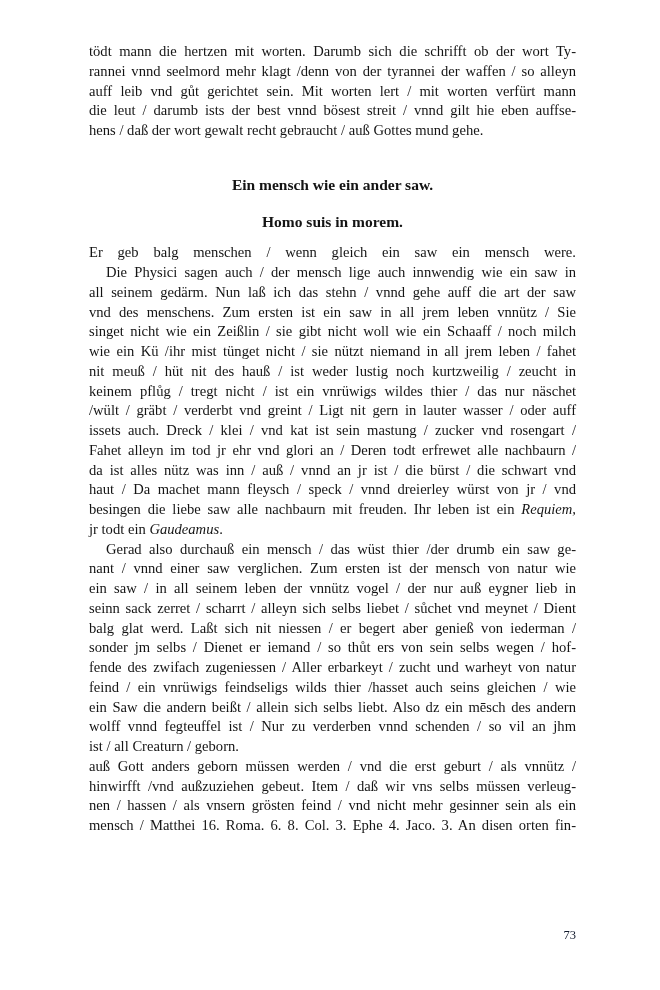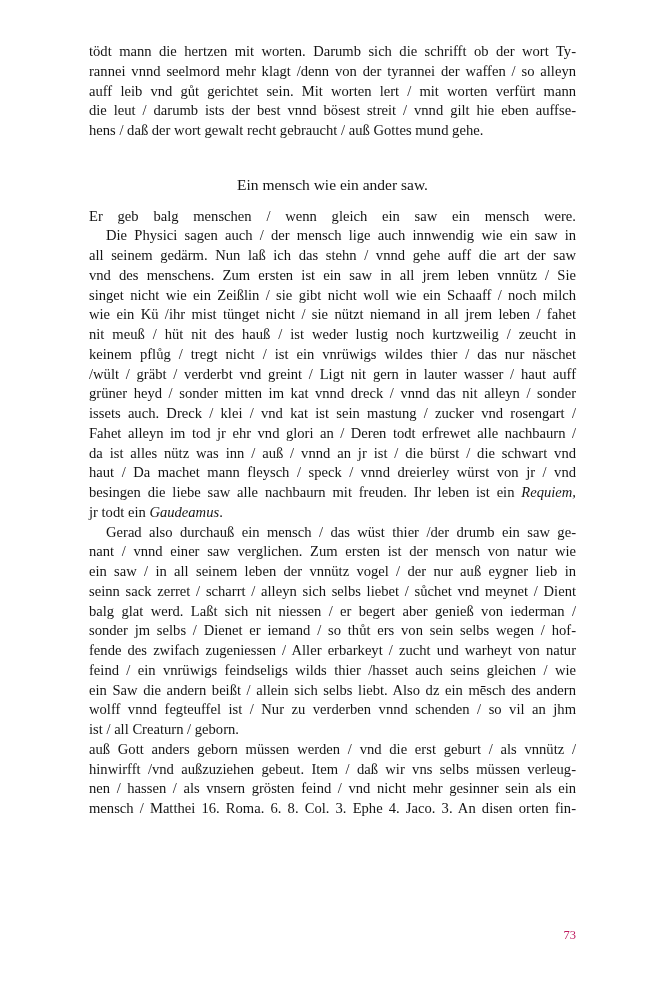--- a/index.html
+++ b/index.html
@@ -25,64 +25,64 @@
     font-size: 14.6px;
     line-height: 19.75px;
     text-align: justify;
     text-align-last: justify;
   }
   .line.last { text-align-last: left; }
   .para.justify-all .line.last { text-align-last: justify; }
   .line.indent { text-indent: 17px; }
   .italic { font-style: italic; }
   .heading {
-    font-weight: normal;
+    font-weight: bold;
     text-align: center;
     font-size: 15.5px;
     line-height: 19.75px;
     margin-top: 34px;
     margin-bottom: 0;
   }
   .heading + .heading { margin-top: 17px; }
   .heading + .para { margin-top: 12px; }
   .page-number {
     position: absolute;
     left: 89px; top: 928px;
     width: 487px;
     text-align: right;
     font-size: 12.5px;
-    color: #be185d;
+    color: #0f172a;
   }
 </style>
 </head>
 <body>
 
 <div class="page">
   <div class="text-block">
       <div class="para">
         <div class="line"><span>tödt mann die hertzen mit worten. Darumb sich die schrifft ob der wort Ty-</span></div>
         <div class="line"><span>rannei vnnd seelmord mehr klagt /denn von der tyrannei der waffen / so alleyn</span></div>
         <div class="line"><span>auff leib vnd gůt gerichtet sein. Mit worten lert / mit worten verfürt mann</span></div>
         <div class="line"><span>die leut / darumb ists der best vnnd bösest streit / vnnd gilt hie eben auffse-</span></div>
         <div class="line last"><span>hens / daß der wort gewalt recht gebraucht / auß Gottes mund gehe.</span></div>
       </div>
       <div class="heading">Ein mensch wie ein ander saw.</div>
+      <div class="heading">Homo suis in morem.</div>
       <div class="para justify-all">
         <div class="line last"><span>Er geb balg menschen / wenn gleich ein saw ein mensch were.</span></div>
       </div>
       <div class="para">
         <div class="line indent"><span>Die Physici sagen auch / der mensch lige auch innwendig wie ein saw in</span></div>
         <div class="line"><span>all seinem gedärm. Nun laß ich das stehn / vnnd gehe auff die art der saw</span></div>
         <div class="line"><span>vnd des menschens. Zum ersten ist ein saw in all jrem leben vnnütz / Sie</span></div>
         <div class="line"><span>singet nicht wie ein Zeißlin / sie gibt nicht woll wie ein Schaaff / noch milch</span></div>
         <div class="line"><span>wie ein Kü /ihr mist tünget nicht / sie nützt niemand in all jrem leben / fahet</span></div>
         <div class="line"><span>nit meuß / hüt nit des hauß / ist weder lustig noch kurtzweilig / zeucht in</span></div>
         <div class="line"><span>keinem pflůg / tregt nicht / ist ein vnrüwigs wildes thier / das nur näschet</span></div>
-        <div class="line"><span>/wült / gräbt / verderbt vnd greint / Ligt nit gern in lauter wasser / haut auff</span></div>
-        <div class="line"><span>grüner heyd / sonder mitten im kat vnnd dreck / vnnd das nit alleyn / sonder</span></div>
+        <div class="line"><span>/wült / gräbt / verderbt vnd greint / Ligt nit gern in lauter wasser / oder auff</span></div>
         <div class="line"><span>issets auch. Dreck / klei / vnd kat ist sein mastung / zucker vnd rosengart /</span></div>
         <div class="line"><span>Fahet alleyn im tod jr ehr vnd glori an / Deren todt erfrewet alle nachbaurn /</span></div>
         <div class="line"><span>da ist alles nütz was inn / auß / vnnd an jr ist / die bürst / die schwart vnd</span></div>
         <div class="line"><span>haut / Da machet mann fleysch / speck / vnnd dreierley würst von jr / vnd</span></div>
         <div class="line"><span>besingen die liebe saw alle nachbaurn mit freuden. Ihr leben ist ein </span><span class="italic">Requiem,</span></div>
         <div class="line last"><span>jr todt ein </span><span class="italic">Gaudeamus</span><span>.</span></div>
       </div>
       <div class="para">
         <div class="line indent"><span>Gerad also durchauß ein mensch / das wüst thier /der drumb ein saw ge-</span></div>
         <div class="line"><span>nant / vnnd einer saw verglichen. Zum ersten ist der mensch von natur wie</span></div>

